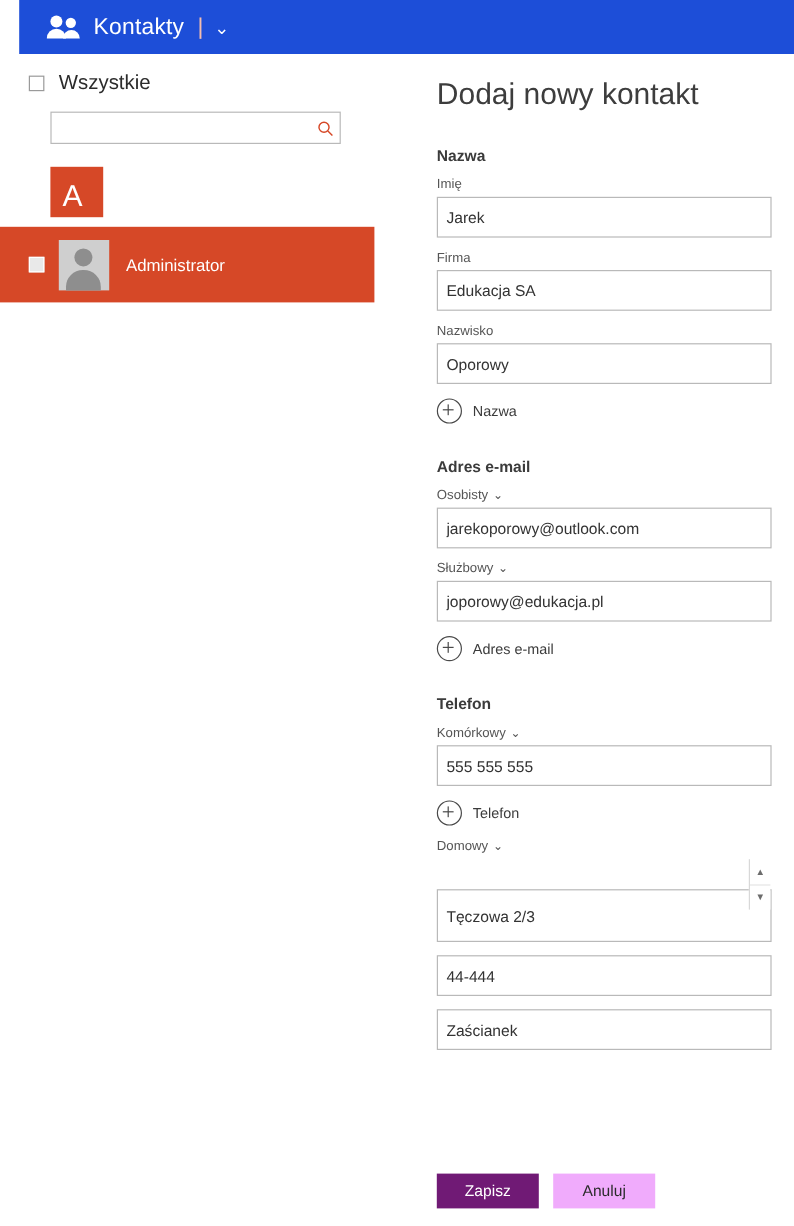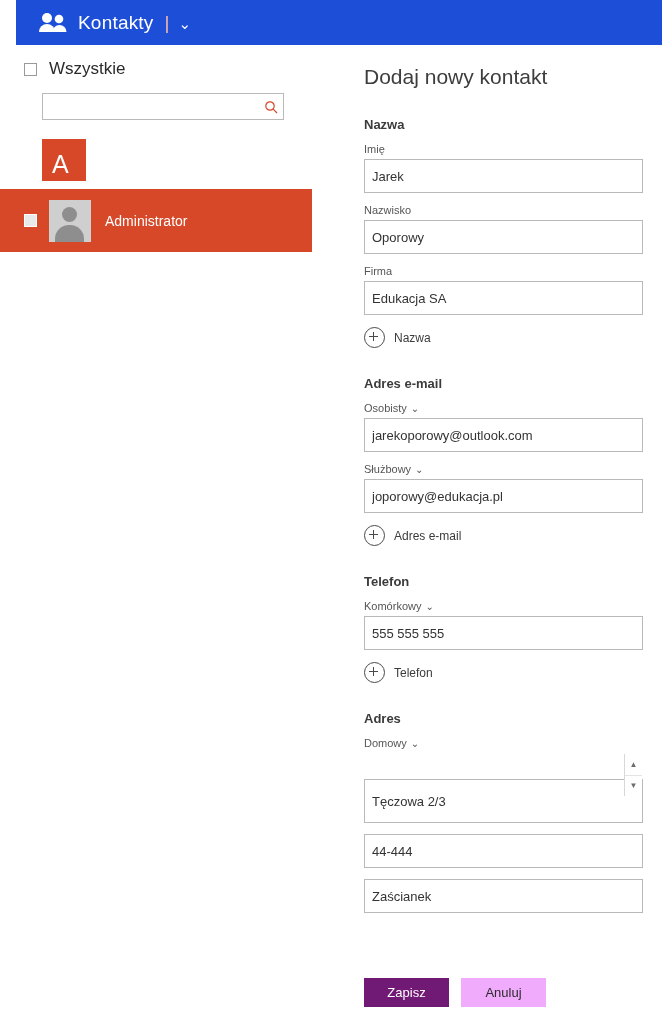--- a/index.html
+++ b/index.html
@@ -166,21 +166,21 @@
   
   .right-pane {
     position: absolute;
     left: 328px; top: 45px;
     width: 334px;
     height: 977px;
     background: #ffffff;
     overflow: hidden;
   }
   .form-title {
-    font-size: 21px;
+    font-size: 25px;
     color: #3d3d3d;
     margin: 20px 0 0 36px;
     font-weight: normal;
   }
   .section-head {
     font-size: 13px;
     font-weight: bold;
     color: #3b3b3b;
     margin: 28px 0 0 36px;
   }
@@ -345,27 +345,27 @@
   <div class="form-title">Dodaj nowy kontakt</div>
 
   <div class="section-head">Nazwa</div>
 
   <div class="field">
     <span class="flabel">Imię</span>
     <input class="txt" type="text" value="Jarek" style="">
   </div>
 
   <div class="field">
+    <span class="flabel">Firma</span>
+    <input class="txt" type="text" value="Edukacja SA" style="">
+  </div>
+
+  <div class="field">
     <span class="flabel">Nazwisko</span>
     <input class="txt" type="text" value="Oporowy" style="">
-  </div>
-
-  <div class="field">
-    <span class="flabel">Firma</span>
-    <input class="txt" type="text" value="Edukacja SA" style="">
   </div>
 
   <div class="add-row">
     <span class="plus"></span>
     <span class="atext">Nazwa</span>
   </div>
 
   <div class="section-head">Adres e-mail</div>
 
   <div class="field">
@@ -394,21 +394,20 @@
       <span>Komórkowy</span><span class="cv">⌄</span>
     </span>
     <input class="txt" type="text" value="555 555 555" style="">
   </div>
 
   <div class="add-row">
     <span class="plus"></span>
     <span class="atext">Telefon</span>
   </div>
 
-  <div class="section-head">Adres</div>
 
   <div class="field">
     <span class="flabel with-chev">
       <span>Domowy</span><span class="cv">⌄</span>
     </span>
     <div class="addr-box tall">
       <input class="txt" type="text" value="Tęczowa 2/3" style="">
       <span class="spin">
         <span>▲</span>
         <span>▼</span>

